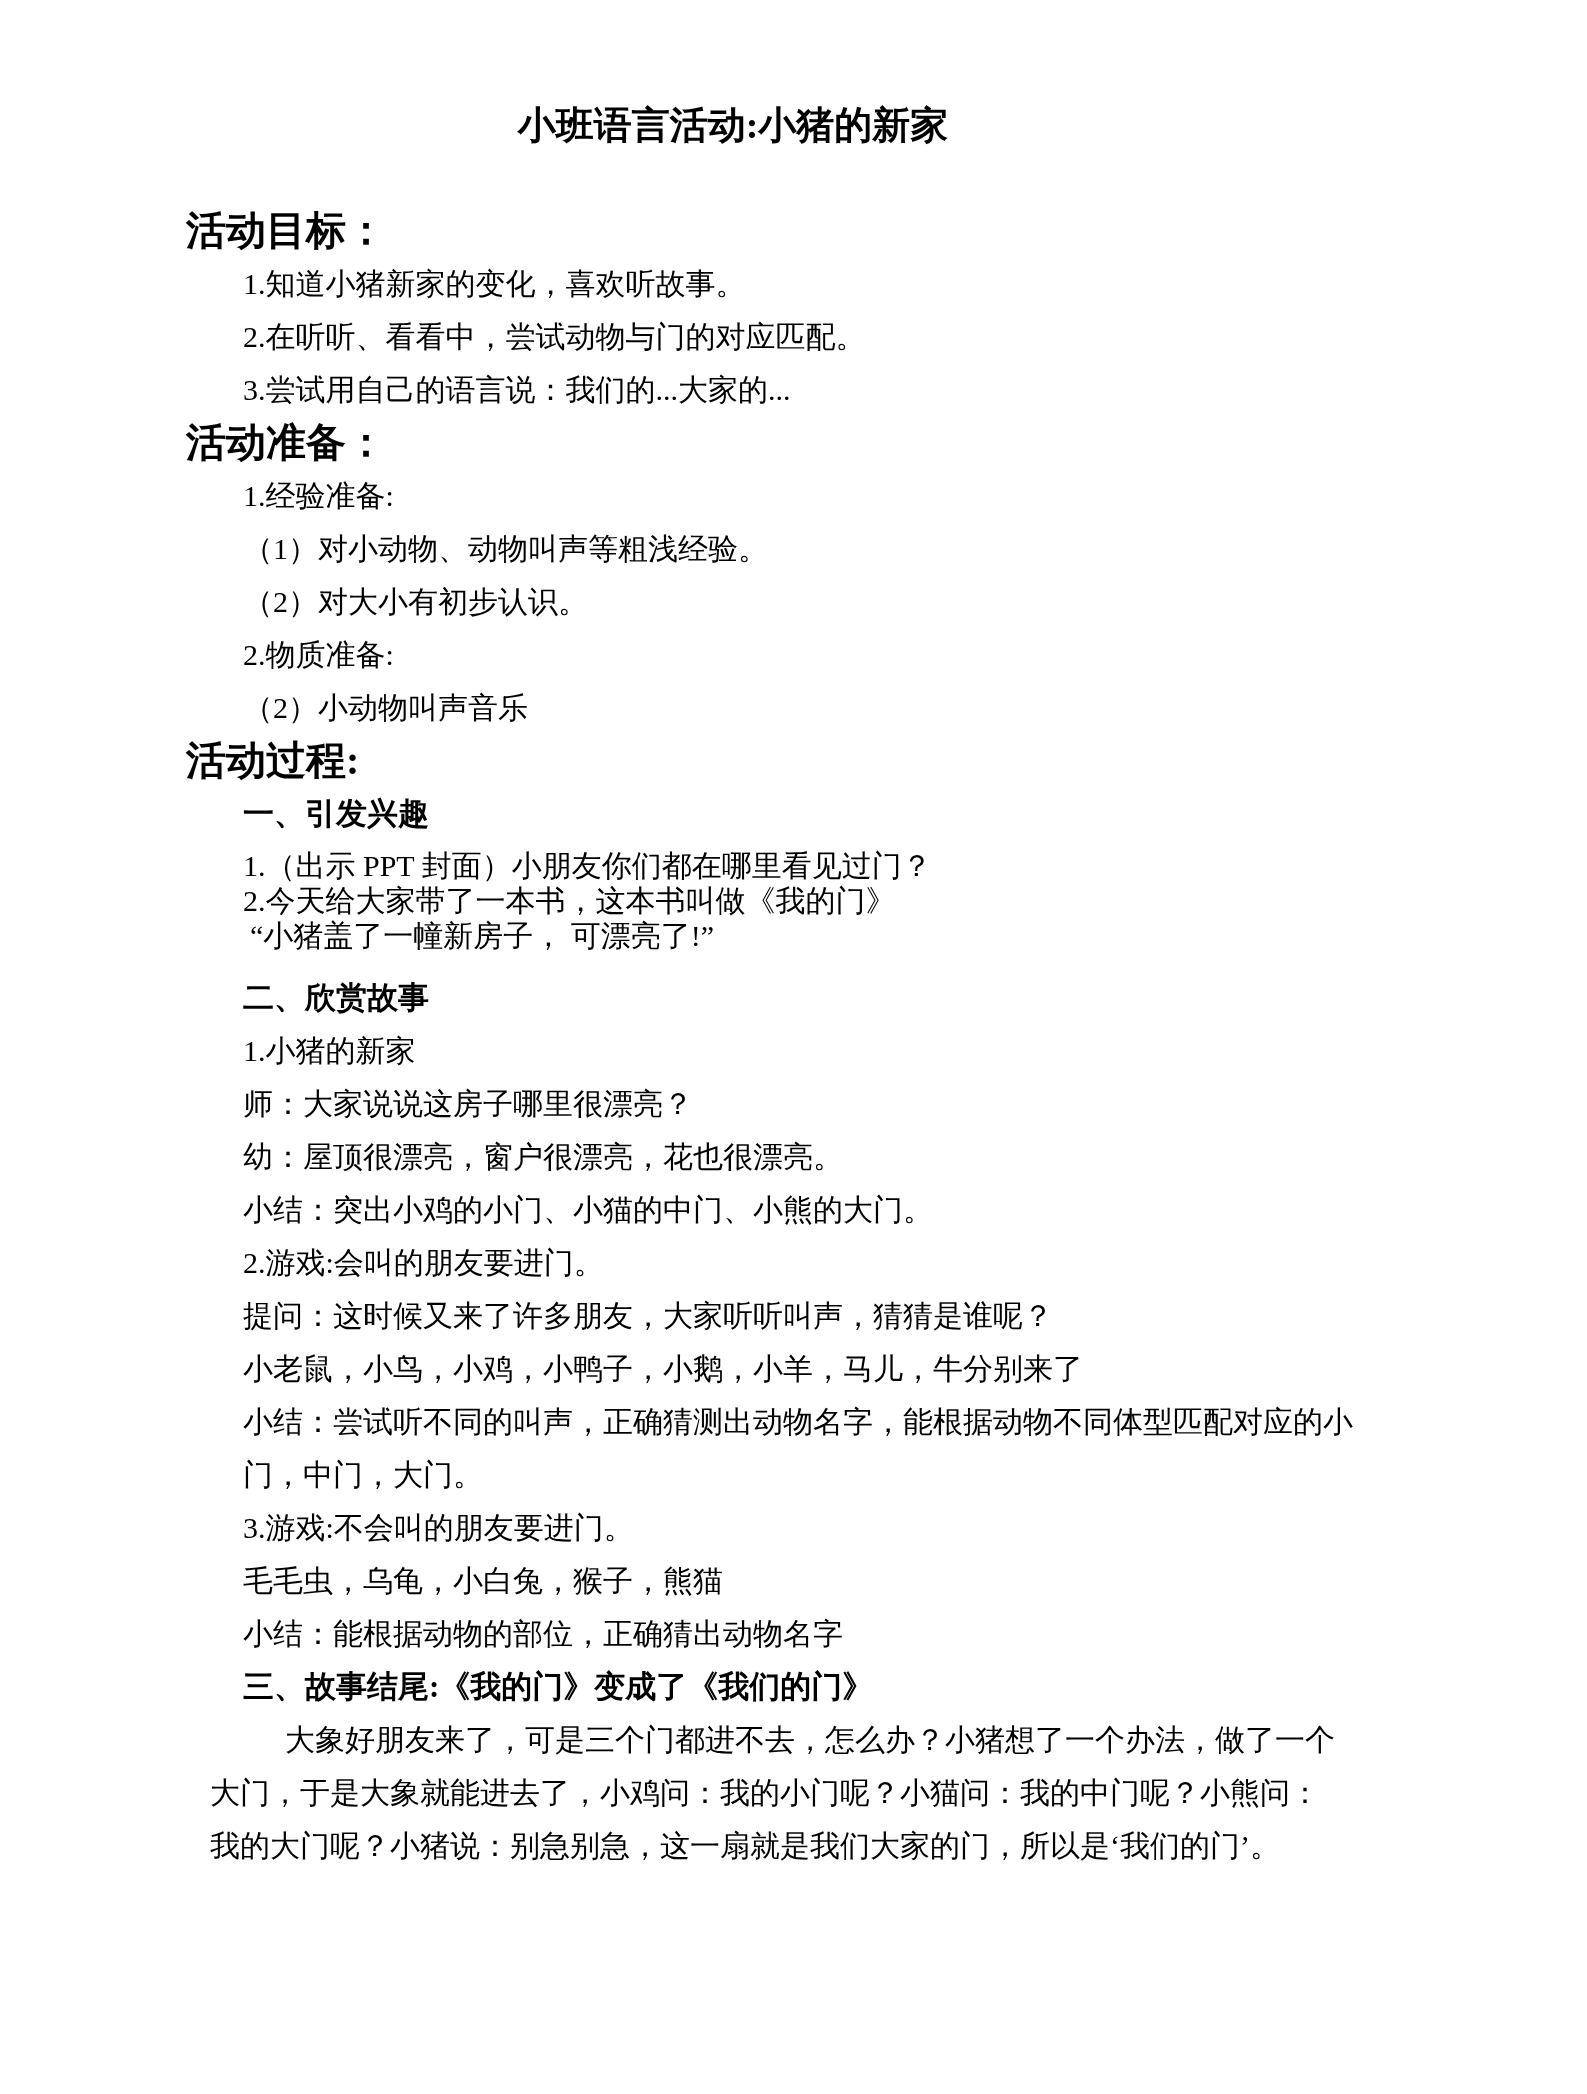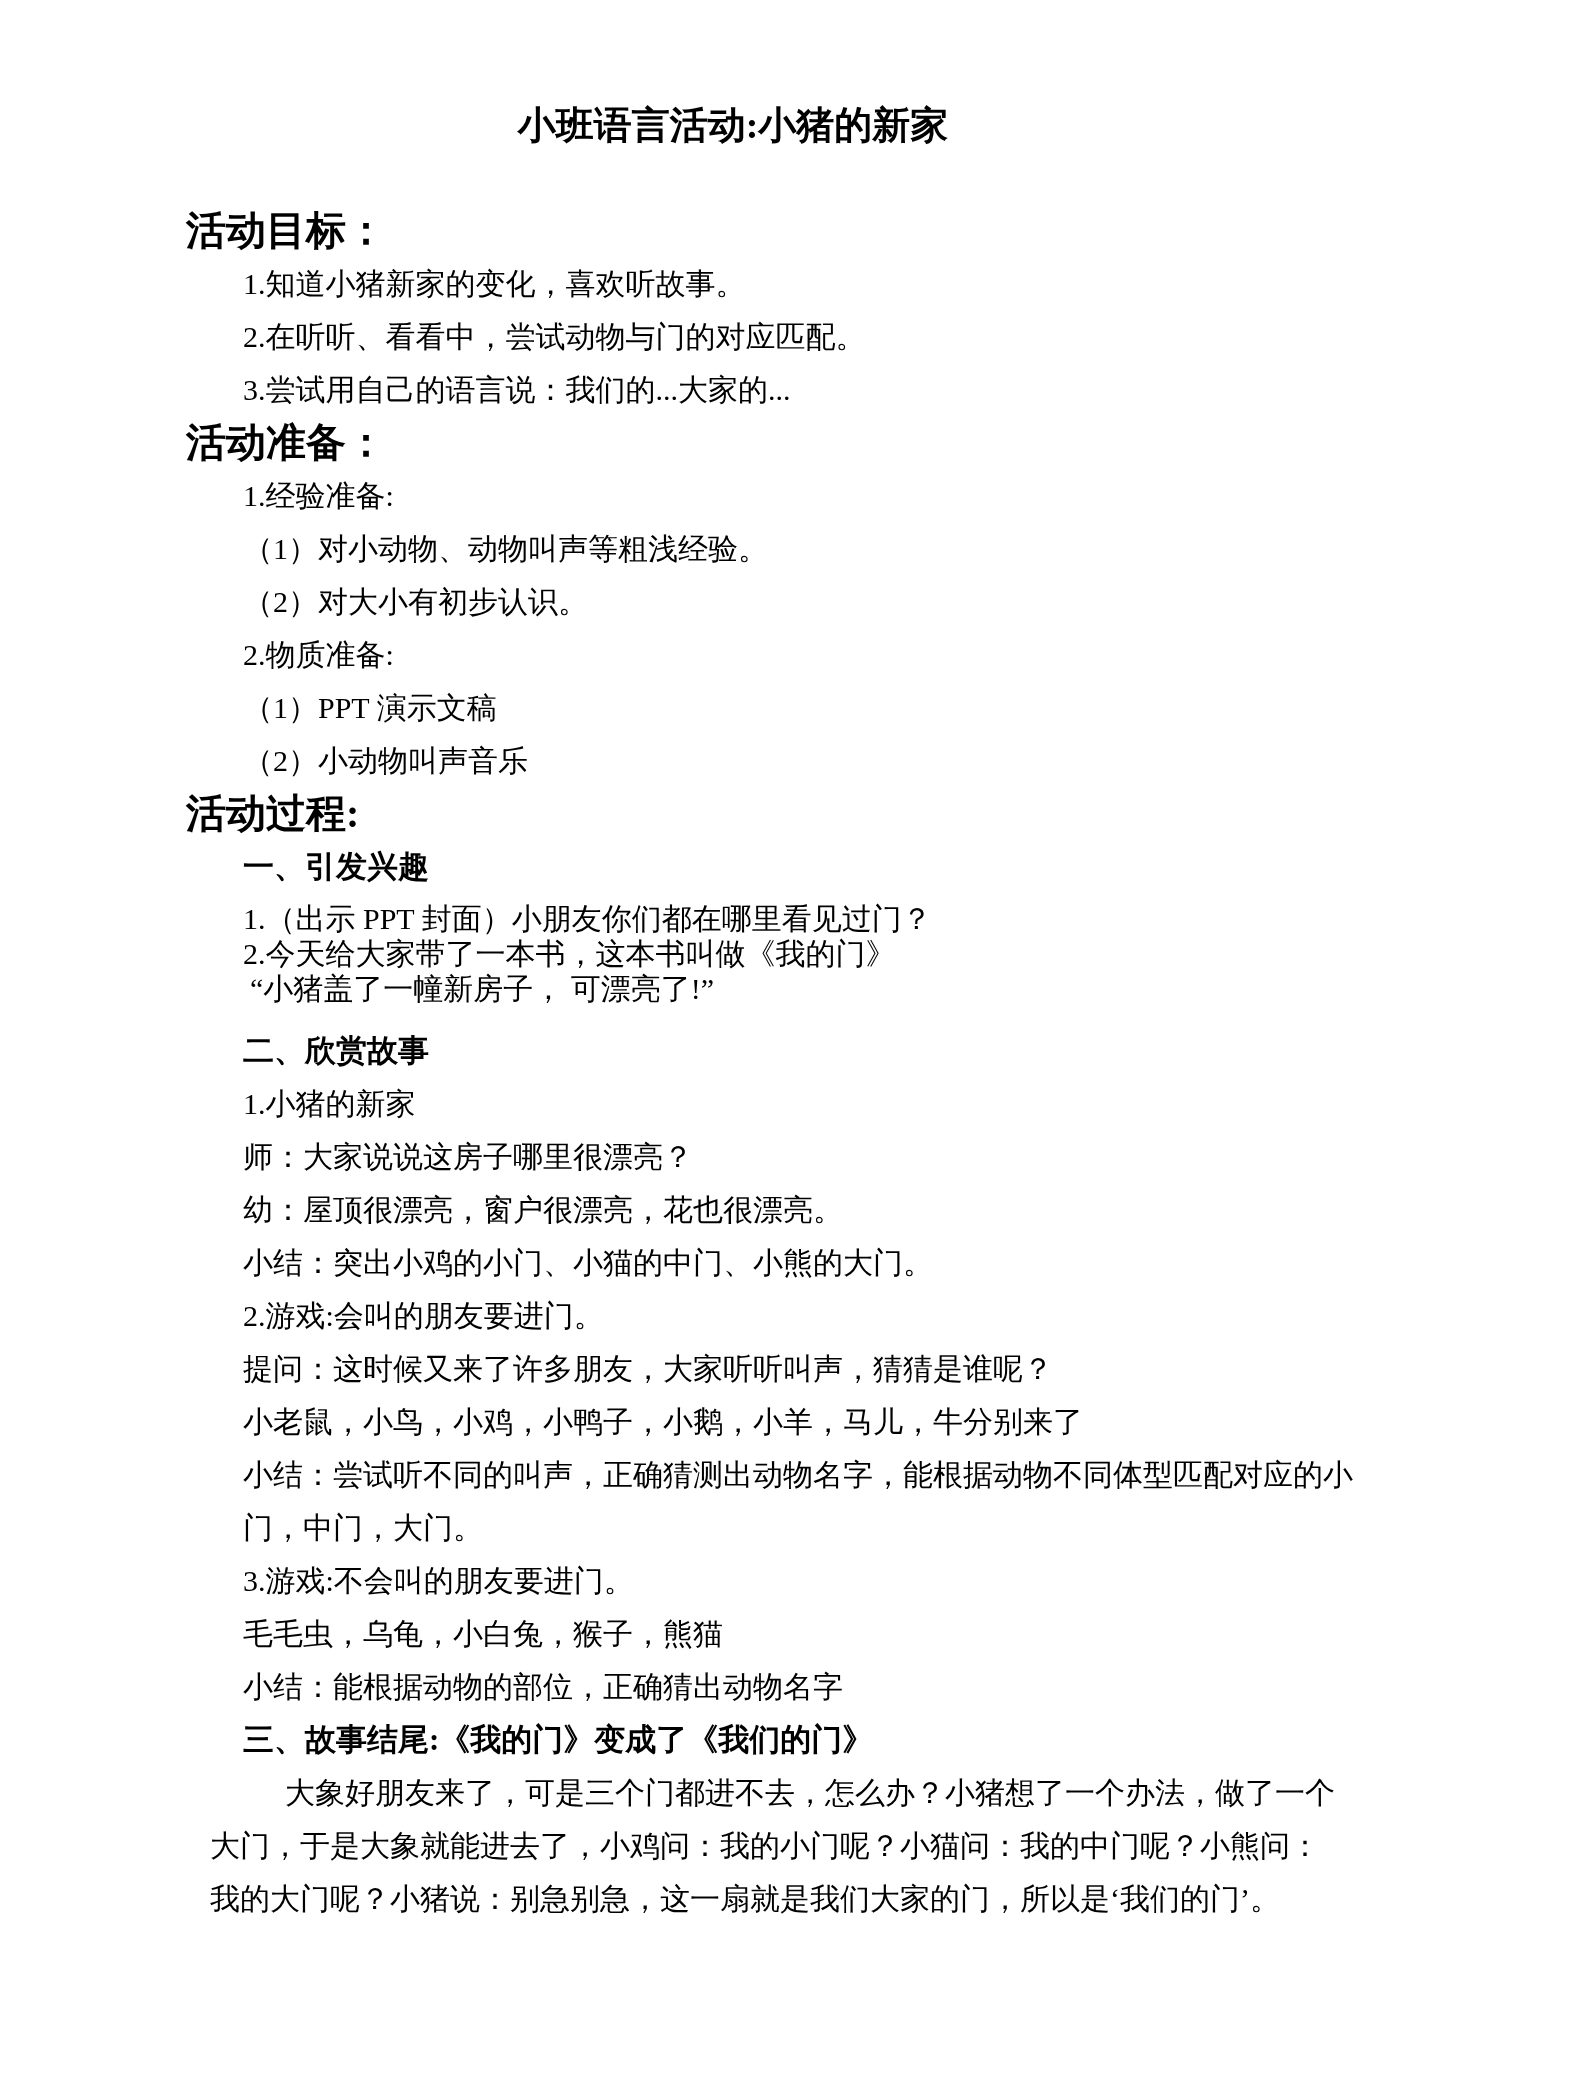--- a/index.html
+++ b/index.html
@@ -55,21 +55,20 @@
   <div class="line line--heading gap-title">活动目标：</div>
   <div class="line line--item">1.知道小猪新家的变化，喜欢听故事。</div>
   <div class="line line--item">2.在听听、看看中，尝试动物与门的对应匹配。</div>
   <div class="line line--item">3.尝试用自己的语言说：我们的...大家的...</div>
 
   <div class="line line--heading">活动准备：</div>
   <div class="line line--item">1.经验准备:</div>
   <div class="line line--item">（1）对小动物、动物叫声等粗浅经验。</div>
   <div class="line line--item">（2）对大小有初步认识。</div>
   <div class="line line--item">2.物质准备:</div>
-  <div class="line line--item">（1）PPT 演示文稿</div>
   <div class="line line--item">（2）小动物叫声音乐</div>
 
   <div class="line line--heading">活动过程:</div>
   <div class="line line--sub">一、引发兴趣</div>
   <div class="line line--item line--tight gap-8">1.（出示 PPT 封面）小朋友你们都在哪里看见过门？</div>
   <div class="line line--item line--tight">2.今天给大家带了一本书，这本书叫做《我的门》</div>
   <div class="line line--quote line--tight">“小猪盖了一幢新房子， 可漂亮了!”</div>
 
   <div class="line line--sub gap-18">二、欣赏故事</div>
   <div class="line line--item">1.小猪的新家</div>

